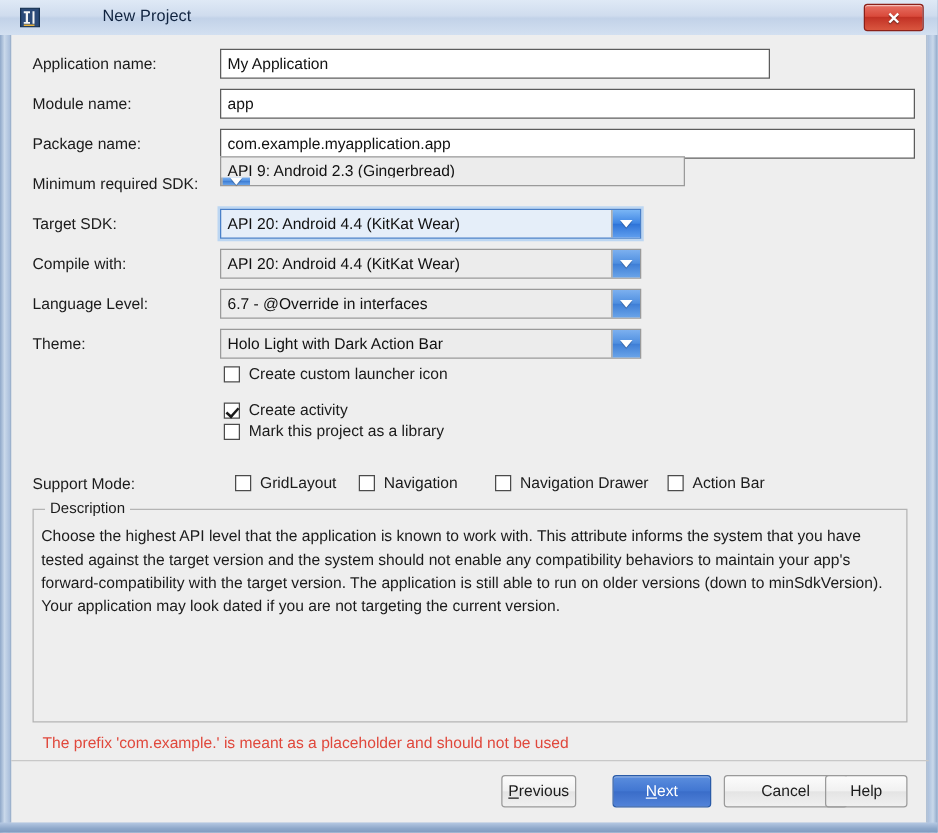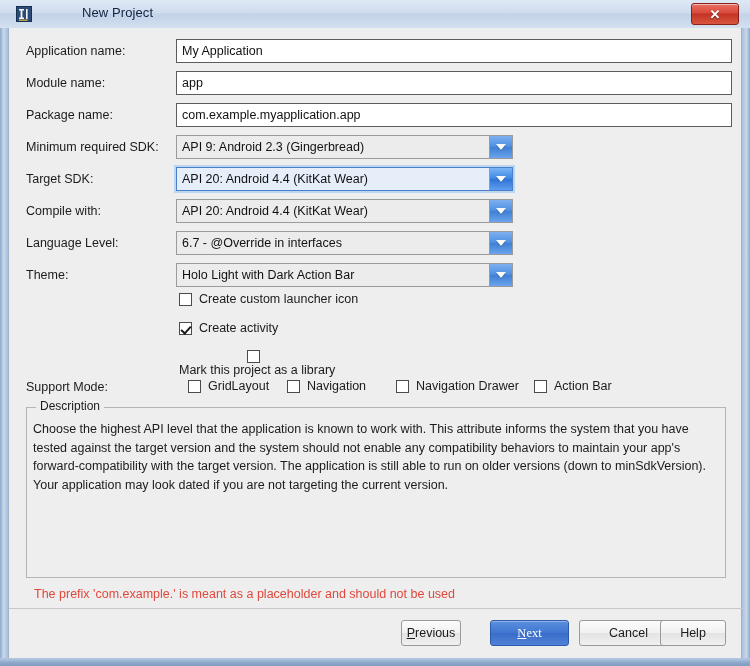--- a/index.html
+++ b/index.html
@@ -149,21 +149,20 @@
     background:linear-gradient(to bottom,#fcfcfc 0%,#f1f1f1 48%,#e4e4e4 52%,#f0f0f0 100%);
     font-size:12.5px;color:#1b1b1b;
     display:flex;align-items:center;justify-content:center;
     cursor:pointer;
   }
   .btn.default{
     border:1px solid #2a5ba8;
     background:linear-gradient(to bottom,#5b8ede 0%,#4277d2 48%,#3a6dc9 52%,#5182d8 100%);
     color:#ffffff;
     box-shadow:inset 0 1px 0 rgba(255,255,255,.35);
-    font-family:Liberation Serif, serif;
   }
   .mn{text-decoration:underline;}
 </style>
 </head>
 <body>
 
 <div id="window">
 
   <div id="frame-left"></div>
   <div id="frame-right"></div>
@@ -181,27 +180,27 @@
     <div id="title-text">New Project</div>
     <div id="close-btn">
       <span class="x">✕</span>
     </div>
   </div>
 
   <div id="client">
 
     <div id="form-rows">
         <div class="flabel" style="left: 17px; top: 16px;">Application name:</div>
-        <div class="tfield" style="left: 167px; top: 11px; width: 556px;">My Application</div>
+        <div class="tfield" style="left: 167px; top: 11px; width: 440px;">My Application</div>
         <div class="flabel" style="left: 17px; top: 48px;">Module name:</div>
         <div class="tfield" style="left: 167px; top: 43px; width: 556px;">app</div>
         <div class="flabel" style="left: 17px; top: 80px;">Package name:</div>
         <div class="tfield" style="left: 167px; top: 75px; width: 556px;">com.example.myapplication.app</div>
         <div class="flabel" style="left: 17px; top: 112px;">Minimum required SDK:</div>
-        <div class="combo" style="left: 167px; top: 107px; width: 337px;">
+        <div class="combo" style="left: 167px; top: 97px; width: 372px; flex-direction: column;">
           <div class="ctext">API 9: Android 2.3 (Gingerbread)</div>
           <div class="carrow">
             <i></i>
           </div>
         </div>
         <div class="flabel" style="left: 17px; top: 144px;">Target SDK:</div>
         <div class="combo focused" style="left: 167px; top: 139px; width: 337px;">
           <div class="ctext">API 20: Android 4.4 (KitKat Wear)</div>
           <div class="carrow">
             <i></i>
@@ -232,21 +231,21 @@
 
     <div id="option-rows">
         <div class="cbrow" style="left: 170px; top: 264px;">
           <span class="cbox"></span>
           <span class="cblabel">Create custom launcher icon</span>
         </div>
         <div class="cbrow" style="left: 170px; top: 293px;">
           <span class="cbox checked"></span>
           <span class="cblabel">Create activity</span>
         </div>
-        <div class="cbrow" style="left: 170px; top: 322px; flex-direction: column;">
+        <div class="cbrow" style="left: 170px; top: 310px;">
           <span class="cbox"></span>
           <span class="cblabel">Mark this project as a library</span>
         </div>
       </div>
 
     <div class="flabel" style="left:17px;top:352px;">Support Mode:</div>
     <div id="support-rows">
         <div class="cbrow" style="left: 179px; top: 351px;">
           <span class="cbox"></span>
           <span class="cblabel">GridLayout</span>

